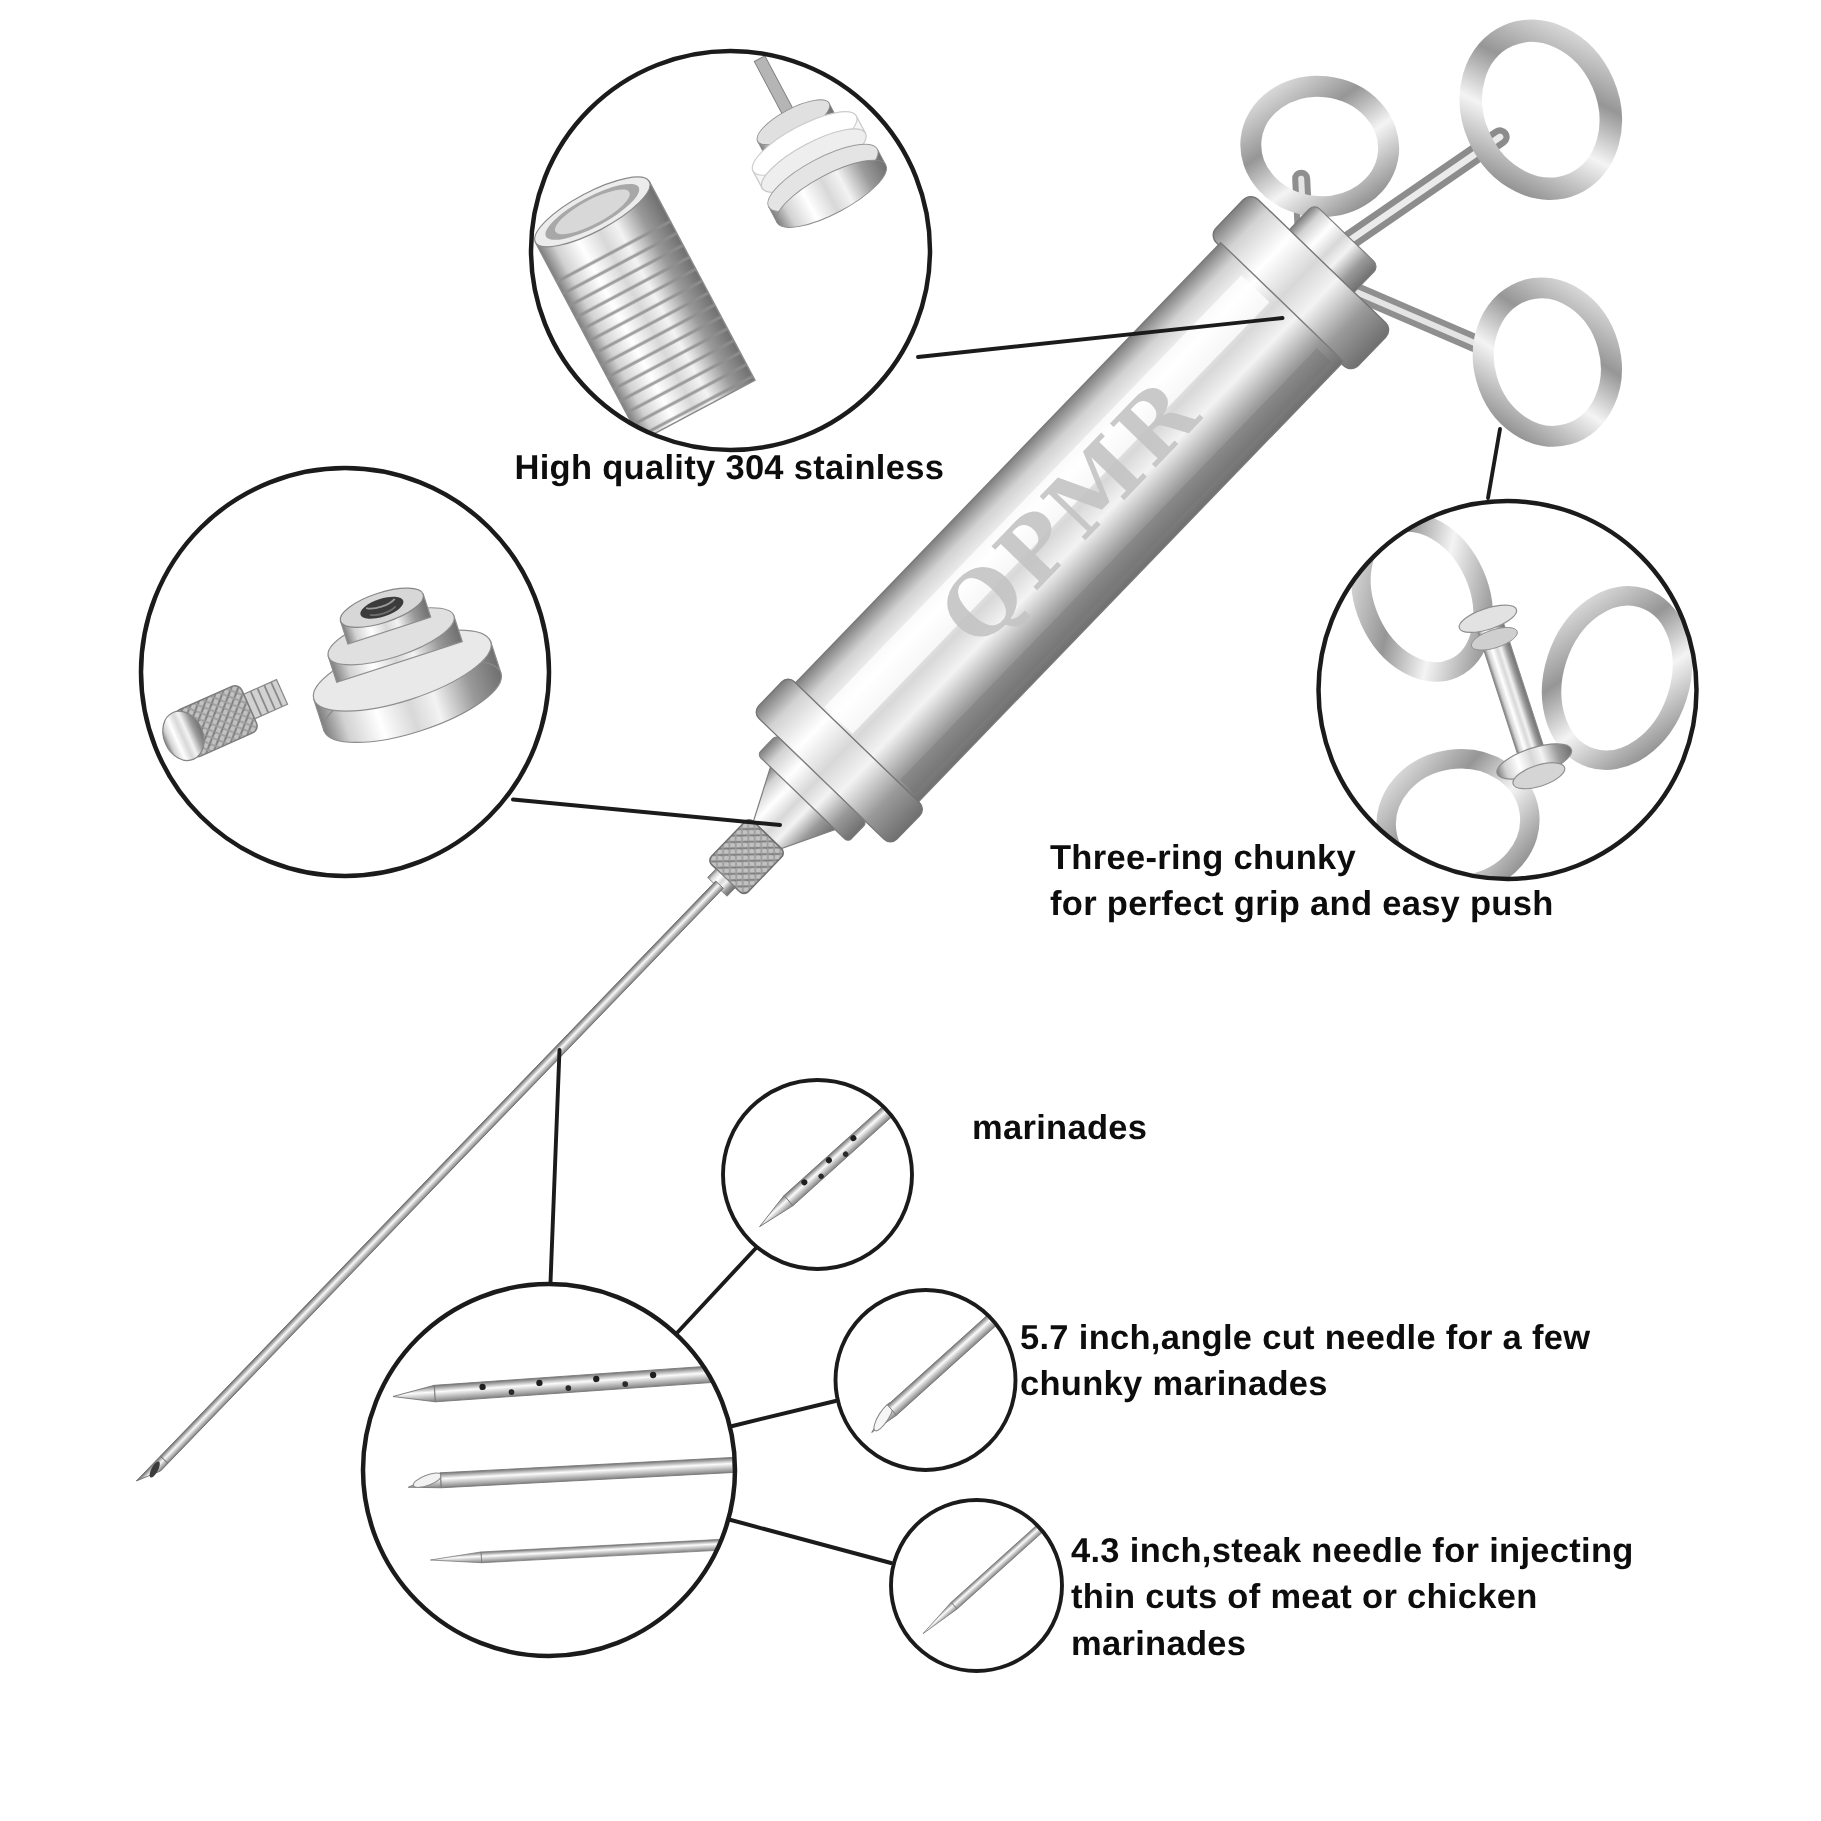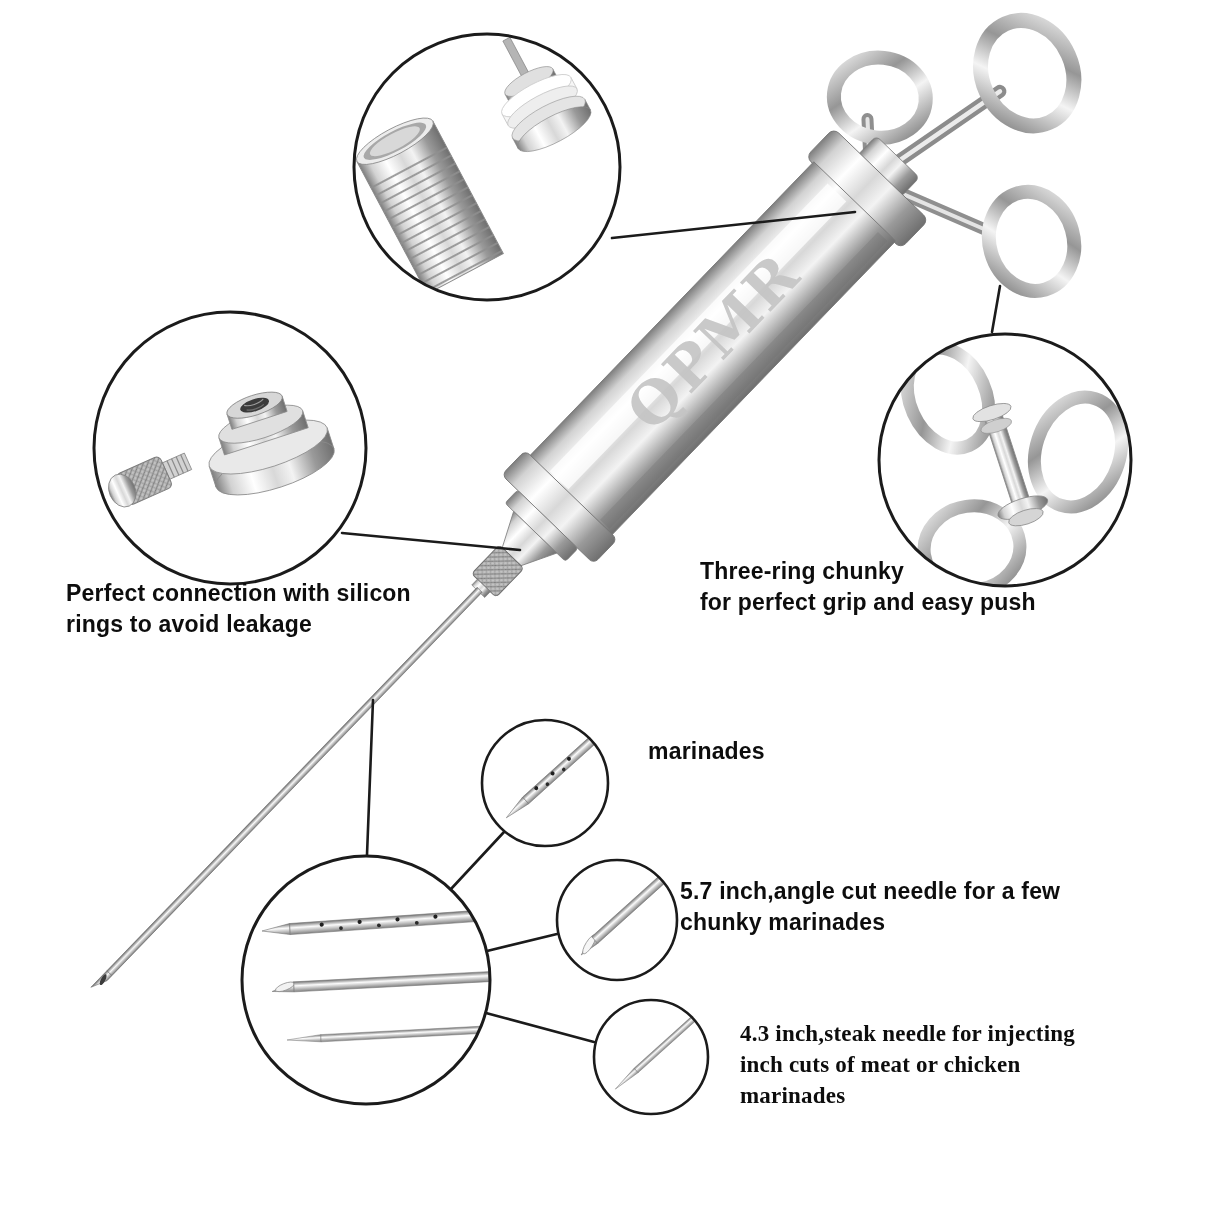--- a/index.html
+++ b/index.html
@@ -237,40 +237,37 @@
     <g clip-path="url(#clip7)">
       <g transform="translate(651,1057) rotate(-42)">
         <polygon points="-48,0 -20,-3 -20,3" fill="url(#gNeedleH)" stroke="#777777" stroke-width="0.5"></polygon>
         <rect x="-20" y="-3" width="95" height="6" fill="url(#gNeedleH)" stroke="#777777" stroke-width="0.5"></rect>
       </g>
     </g>
     <circle cx="651" cy="1057" r="57" fill="none" stroke="#1b1b1b" stroke-width="2.6"></circle>
   </svg>
 
   <div class="note" style="left:343px;top:296px;">
-  </div>
-
-  <div class="note" style="left:66px;top:578px;">
-    <div>Perfect connection with silicon</div>
-    <div>rings to avoid leakage</div>
-  </div>
+    <div>High quality 304 stainless</div>
+  </div>
+
 
   <div class="note" style="left:700px;top:556px;">
     <div>Three-ring chunky</div>
     <div>for perfect grip and easy push</div>
   </div>
 
   <div class="note" style="left:648px;top:736px;">
     <div>marinades</div>
   </div>
 
   <div class="note" style="left:680px;top:876px;">
     <div>5.7 inch,angle cut needle for a few</div>
     <div>chunky marinades</div>
   </div>
 
-  <div class="note" style="left:740px;top:1018px;font-family:Liberation Serif, serif;">
+  <div class="note" style="left:714px;top:1018px;">
     <div>4.3 inch,steak needle for injecting</div>
-    <div>inch cuts of meat or chicken</div>
+    <div>thin cuts of meat or chicken</div>
     <div>marinades</div>
   </div>
 
 </div>
 
 </body></html>

